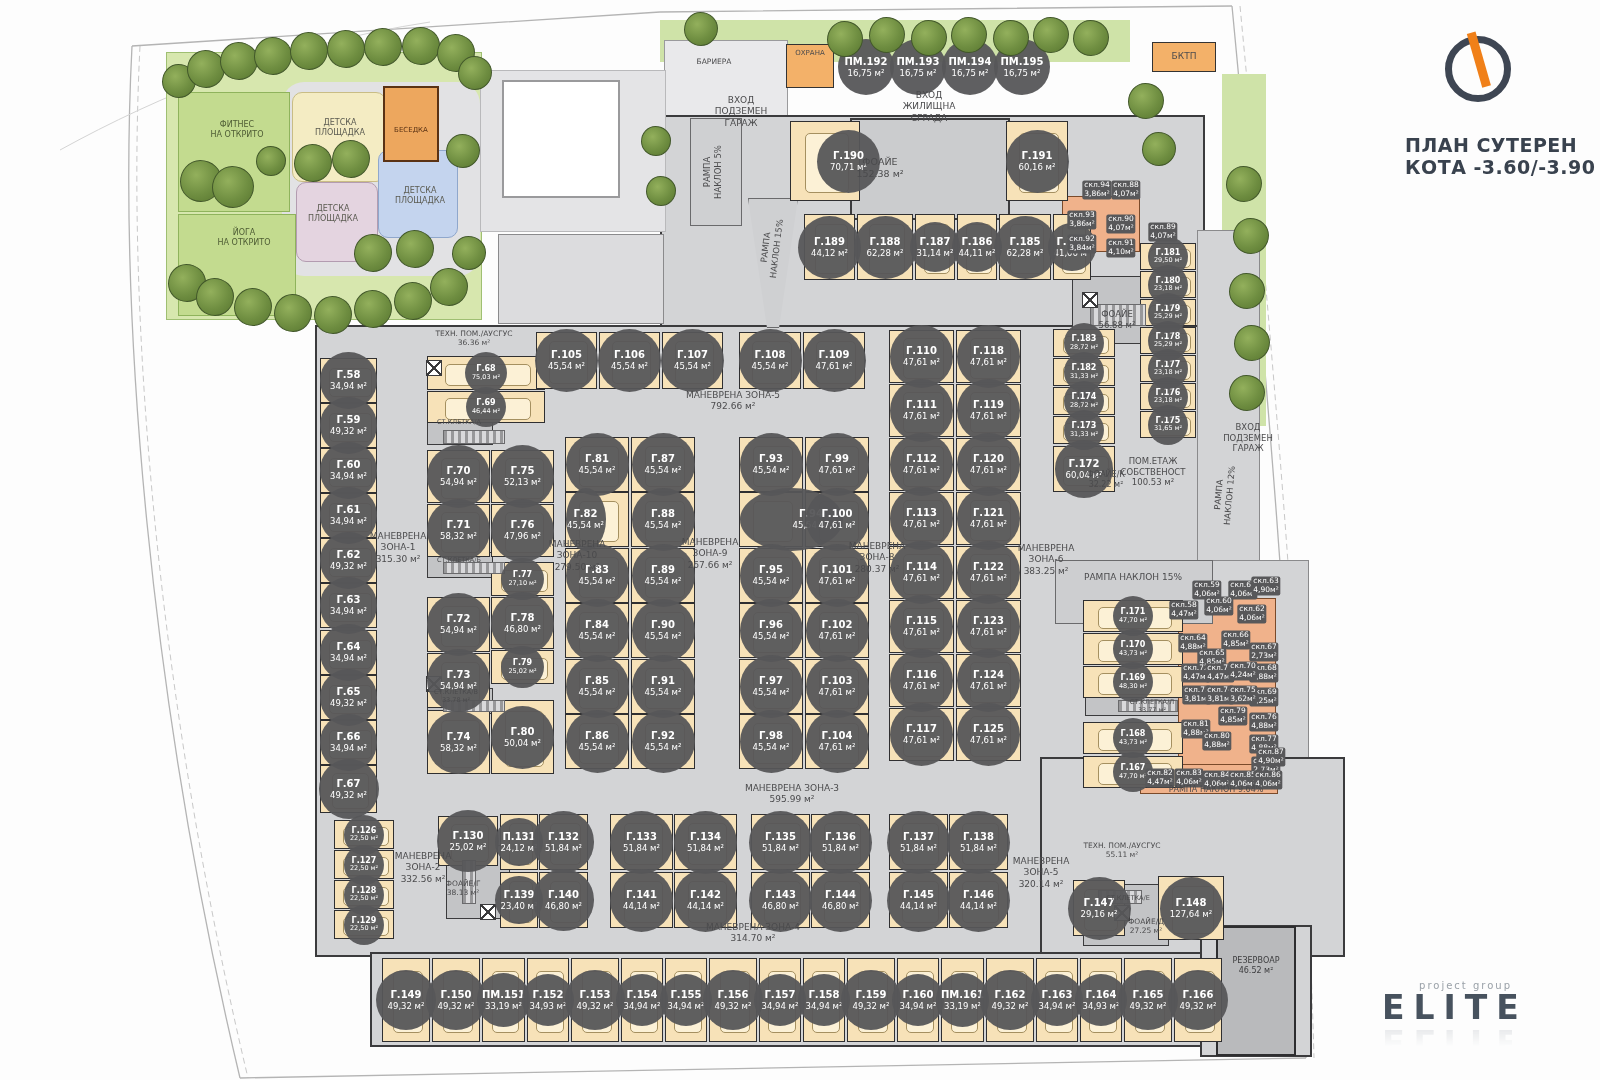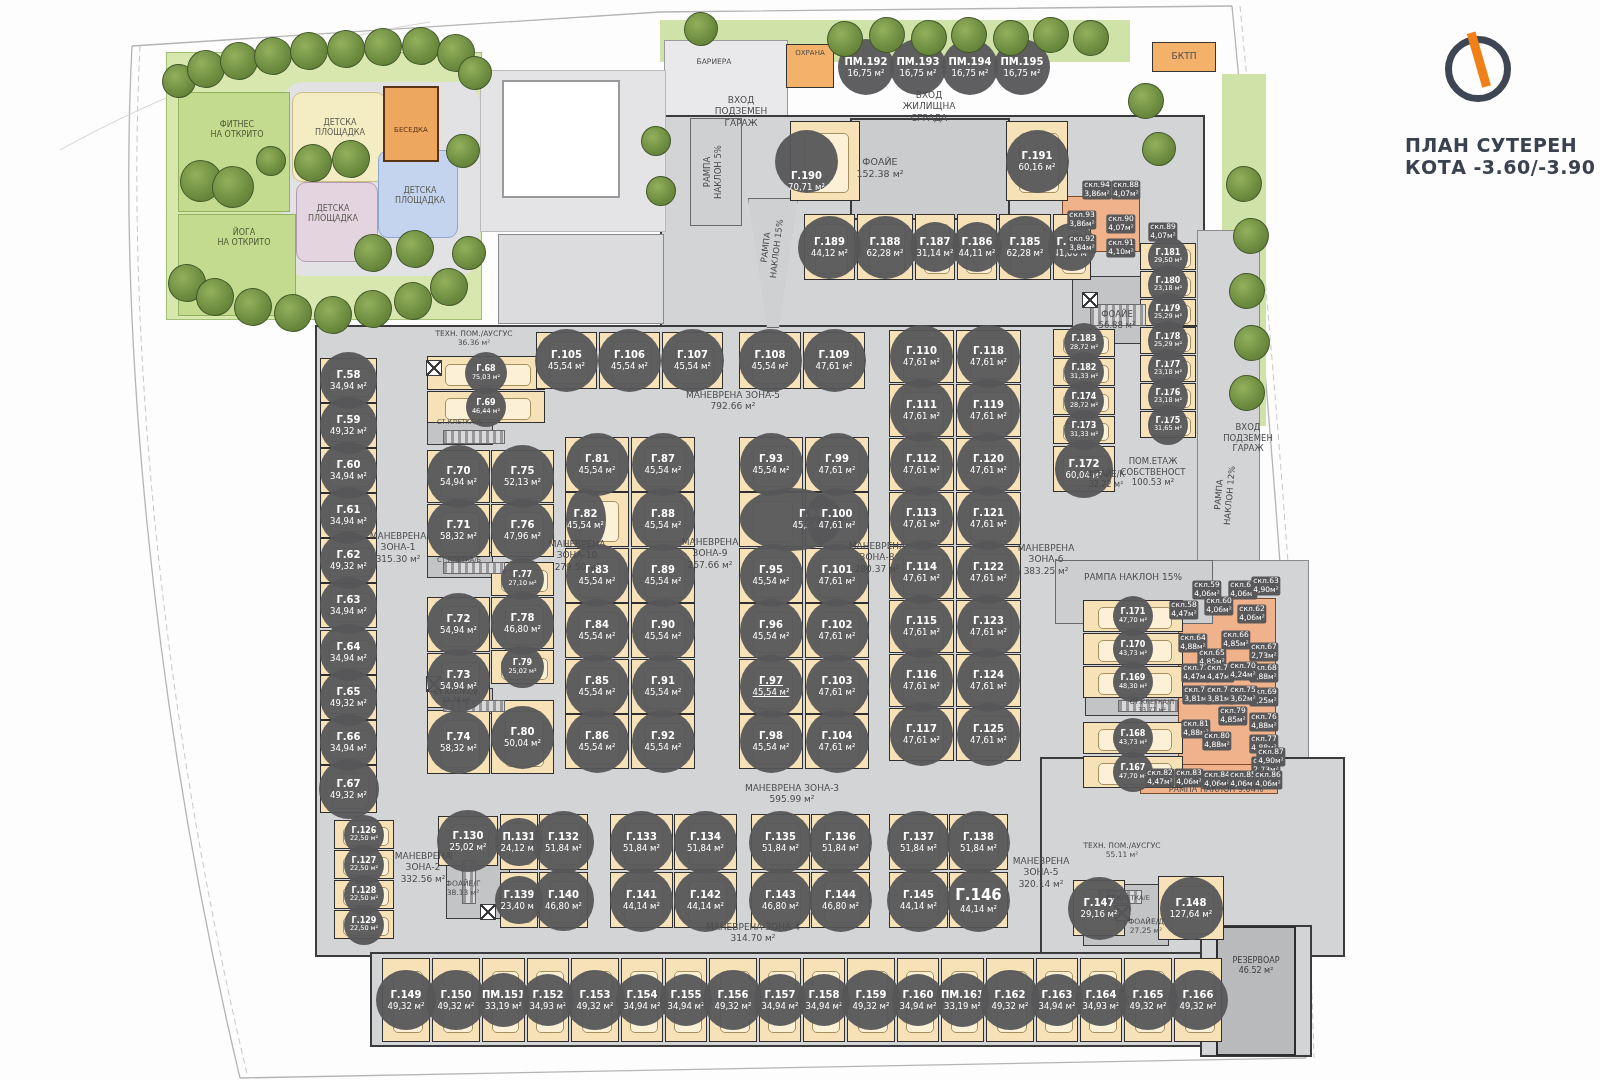--- a/index.html
+++ b/index.html
@@ -54,20 +54,25 @@
   </svg>
 
   <div class="brand">
     <div class="compass">
       <div class="needle"></div>
     </div>
     <div class="title1">ПЛАН СУТЕРЕН</div>
     <div class="title2">КОТА -3.60/-3.90</div>
   </div>
 
+  <div class="logo">
+    <div class="logo-small">project group</div>
+    <div class="logo-big">ELITE</div>
+    <div class="logo-refl">ELITE</div>
+  </div>
 <div class="prect" style="left: 166px; top: 52px; width: 316px; height: 268px; background: rgb(215, 231, 174); border: 1px solid rgb(159, 191, 114);"></div>
     <div class="prect" style="left: 282px; top: 82px; width: 198px; height: 194px; background: rgb(226, 226, 228); border-radius: 22px;"></div>
     <div class="prect" style="left: 178px; top: 92px; width: 112px; height: 120px; background: rgb(195, 219, 143); border: 1px solid rgb(143, 179, 92);"></div>
     <div class="prect" style="left: 178px; top: 214px; width: 118px; height: 102px; background: rgb(195, 219, 143); border: 1px solid rgb(143, 179, 92);"></div>
     <div class="prect" style="left: 292px; top: 92px; width: 94px; height: 90px; background: rgb(244, 236, 195); border: 1px solid rgb(201, 189, 133); border-radius: 10px;"></div>
     <div class="prect" style="left: 296px; top: 182px; width: 82px; height: 80px; background: rgb(228, 212, 224); border: 1px solid rgb(179, 156, 176); border-radius: 10px;"></div>
     <div class="prect" style="left: 378px; top: 150px; width: 80px; height: 88px; background: rgb(196, 212, 238); border: 1px solid rgb(143, 167, 204); border-radius: 10px;"></div>
     <div class="prect" style="left: 383px; top: 86px; width: 56px; height: 76px; background: rgb(237, 167, 94); border: 2px solid rgb(90, 50, 20);"></div>
     <div class="prect" style="left: 660px; top: 20px; width: 470px; height: 42px; background: rgb(207, 227, 168);"></div>
     <div class="prect" style="left: 1222px; top: 74px; width: 44px; height: 352px; background: rgb(207, 227, 168);"></div>
@@ -382,21 +387,21 @@
     <div class="stall" style="left: 739px; top: 603px; width: 64px; height: 55px;">
       <div class="car" style="left: 12.8px; top: 7.7px; width: 38.4px; height: 39.6px;"></div>
     </div>
     <div class="badge" style="left: 739.5px; top: 599px; width: 63px; height: 63px;">
       <div class="bi" style="font-size: 10px;">Г.96</div>
       <div class="ba" style="font-size: 8.5px;">45,54 м²</div>
     </div>
     <div class="stall" style="left: 739px; top: 659px; width: 64px; height: 55px;">
       <div class="car" style="left: 12.8px; top: 7.7px; width: 38.4px; height: 39.6px;"></div>
     </div>
-    <div class="badge" style="left: 739.5px; top: 655px; width: 63px; height: 63px; text-decoration: underline;">
+    <div class="badge" style="left: 739.5px; top: 655px; width: 63px; height: 63px;">
       <div class="bi" style="font-size: 10px;">Г.97</div>
       <div class="ba" style="font-size: 8.5px;">45,54 м²</div>
     </div>
     <div class="stall" style="left: 739px; top: 714px; width: 64px; height: 55px;">
       <div class="car" style="left: 12.8px; top: 7.7px; width: 38.4px; height: 39.6px;"></div>
     </div>
     <div class="badge" style="left: 739.5px; top: 710px; width: 63px; height: 63px;">
       <div class="bi" style="font-size: 10px;">Г.98</div>
       <div class="ba" style="font-size: 8.5px;">45,54 м²</div>
     </div>
@@ -726,21 +731,21 @@
       <div class="car" style="left: 11.8px; top: 7.84px; width: 35.4px; height: 40.32px;"></div>
     </div>
     <div class="badge" style="left: 887px; top: 868.5px; width: 63px; height: 63px;">
       <div class="bi" style="font-size: 10px;">Г.145</div>
       <div class="ba" style="font-size: 8.5px;">44,14 м²</div>
     </div>
     <div class="stall" style="left: 949px; top: 872px; width: 59px; height: 56px;">
       <div class="car" style="left: 11.8px; top: 7.84px; width: 35.4px; height: 40.32px;"></div>
     </div>
     <div class="badge" style="left: 947px; top: 868.5px; width: 63px; height: 63px;">
-      <div class="bi" style="font-size: 15px;">Г.146</div>
+      <div class="bi" style="font-size: 10px;">Г.146</div>
       <div class="ba" style="font-size: 8.5px;">44,14 м²</div>
     </div>
     <div class="stall" style="left: 1073px; top: 880px; width: 52px; height: 56px;">
       <div class="car" style="left: 10.4px; top: 7.84px; width: 31.2px; height: 40.32px;"></div>
     </div>
     <div class="badge" style="left: 1067.5px; top: 876.5px; width: 63px; height: 63px;">
       <div class="bi" style="font-size: 10px;">Г.147</div>
       <div class="ba" style="font-size: 8.5px;">29,16 м²</div>
     </div>
     <div class="stall" style="left: 1158px; top: 876px; width: 66px; height: 64px;">
@@ -1033,21 +1038,21 @@
     <div class="stall" style="left: 804px; top: 214px; width: 51px; height: 66px;">
       <div class="car" style="left: 10.2px; top: 9.24px; width: 30.6px; height: 47.52px;"></div>
     </div>
     <div class="badge" style="left: 798px; top: 215.5px; width: 63px; height: 63px;">
       <div class="bi" style="font-size: 10px;">Г.189</div>
       <div class="ba" style="font-size: 8.5px;">44,12 м²</div>
     </div>
     <div class="stall" style="left: 790px; top: 121px; width: 70px; height: 80px;">
       <div class="car" style="left: 14px; top: 11.2px; width: 42px; height: 57.6px;"></div>
     </div>
-    <div class="badge" style="left: 775px; top: 129.5px; width: 63px; height: 63px; justify-content: flex-end;">
+    <div class="badge" style="left: 817px; top: 129.5px; width: 63px; height: 63px;">
       <div class="bi" style="font-size: 10px;">Г.190</div>
       <div class="ba" style="font-size: 8.5px;">70,71 м²</div>
     </div>
     <div class="stall" style="left: 1006px; top: 121px; width: 62px; height: 80px;">
       <div class="car" style="left: 12.4px; top: 11.2px; width: 37.2px; height: 57.6px;"></div>
     </div>
     <div class="badge" style="left: 1005.5px; top: 129.5px; width: 63px; height: 63px;">
       <div class="bi" style="font-size: 10px;">Г.191</div>
       <div class="ba" style="font-size: 8.5px;">60,16 м²</div>
     </div>

